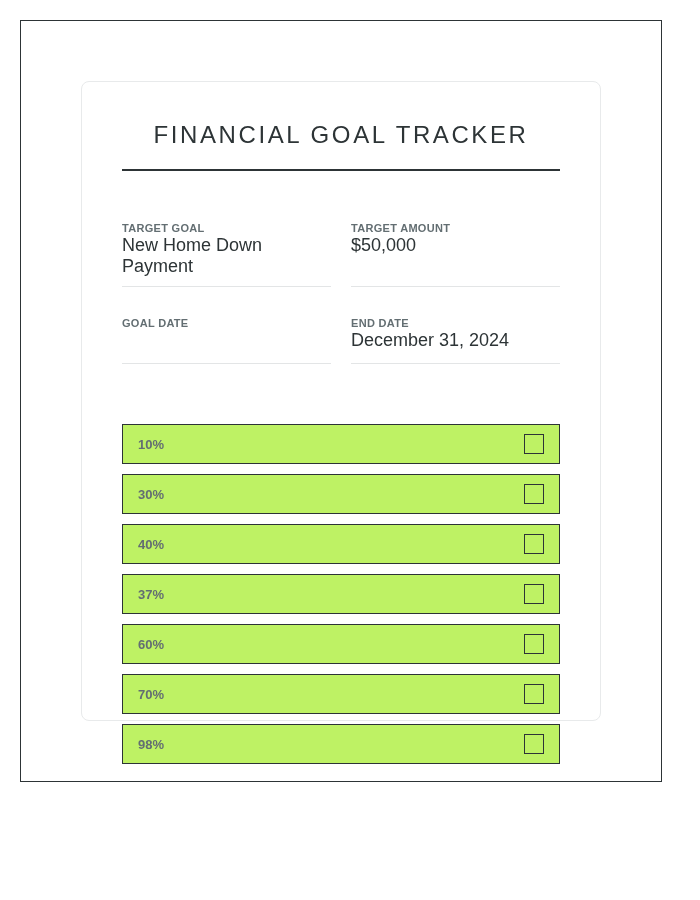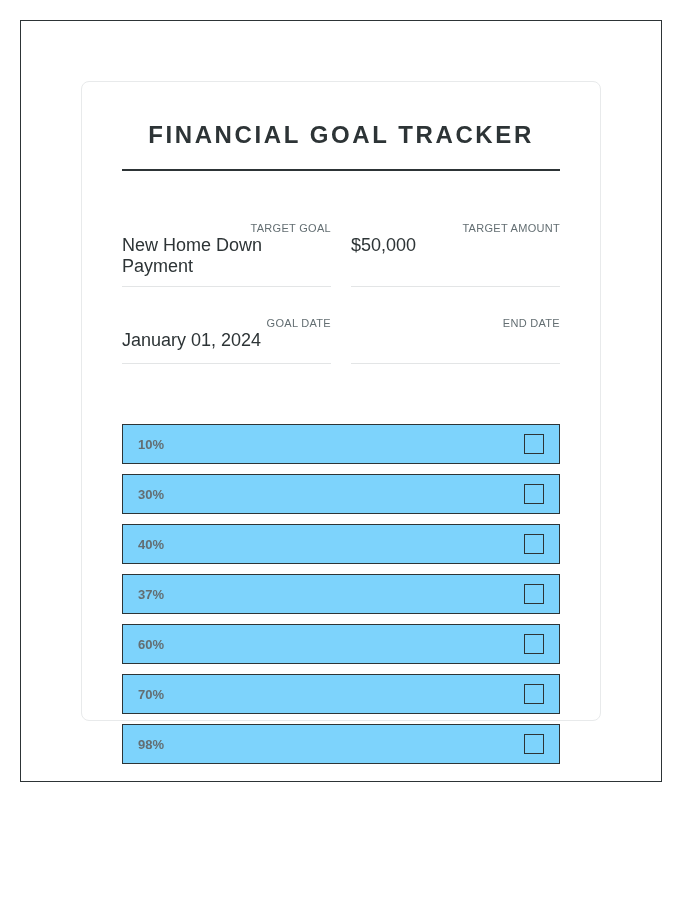--- a/index.html
+++ b/index.html
@@ -3,28 +3,28 @@
 <meta charset="utf-8">
 <style>
   html, body { margin: 0; padding: 0; background: #ffffff; }
   body { width: 700px; height: 900px; position: relative; overflow: hidden;
          font-family: "Liberation Sans", sans-serif; color: #2c3033; }
   .frame { position: absolute; left: 20px; top: 20px; width: 640px; height: 760px;
            border: 1px solid #2d3436; box-sizing: content-box; }
   .card { position: absolute; left: 81px; top: 81px; width: 518px; height: 638px;
           border: 1px solid #e8eaeb; border-radius: 8px; background: #fff; }
   .title { position: absolute; left: 122px; top: 121px; width: 438px; text-align: center;
-           font-size: 24px; font-weight: bold; letter-spacing: 2.6px; color: #2d3436; }
+           font-size: 24px; font-weight: normal; letter-spacing: 2.6px; color: #2d3436; }
   .title-rule { position: absolute; left: 122px; top: 169px; width: 438px; height: 2px; background: #2d3436; }
   .field { position: absolute; width: 209px; border-bottom: 1px solid #e3e5e6; }
-  .field .label { font-size: 11px; font-weight: normal; color: #636e72; letter-spacing: 0.3px; line-height: 13px; text-align: right; }
+  .field .label { font-size: 11px; font-weight: bold; color: #636e72; letter-spacing: 0.3px; line-height: 13px; }
   .field .value { font-size: 18px; color: #2d3436; line-height: 21px; }
   .milestones { position: absolute; left: 122px; top: 424px; width: 438px; height: 378px; overflow: hidden; }
   .ms { width: 436px; height: 38px; border: 1px solid #2d3436; margin-bottom: 10px;
-        position: relative; background: #7dd3fc; }
+        position: relative; background: #bef264; }
   .ms .pct { position: absolute; left: 15px; top: 12px; font-size: 13px; font-weight: bold; color: #636e72; }
   .ms .box { position: absolute; right: 15px; top: 9px; width: 18px; height: 18px; border: 1px solid #2d3436; }
 </style>
 </head>
 <body>
 
 <div class="frame"></div>
 <div class="card"></div>
 
 <div class="title">FINANCIAL GOAL TRACKER</div>
@@ -33,24 +33,24 @@
 <div class="field" style="left:122px; top:222px; height:64px;">
   <div class="label">TARGET GOAL</div>
   <div class="value" style="width:160px;">New Home Down Payment</div>
 </div>
 <div class="field" style="left:351px; top:222px; height:64px;">
   <div class="label">TARGET AMOUNT</div>
   <div class="value">$50,000</div>
 </div>
 <div class="field" style="left:122px; top:317px; height:46px;">
   <div class="label">GOAL DATE</div>
-  <div class="value">January 01, 2024</div>
 </div>
 <div class="field" style="left:351px; top:317px; height:46px;">
   <div class="label">END DATE</div>
+  <div class="value">December 31, 2024</div>
 </div>
 
 <div class="milestones">
   <div class="ms">
     <span class="pct">10%</span>
     <span class="box"></span>
   </div>
   <div class="ms">
     <span class="pct">30%</span>
     <span class="box"></span>

